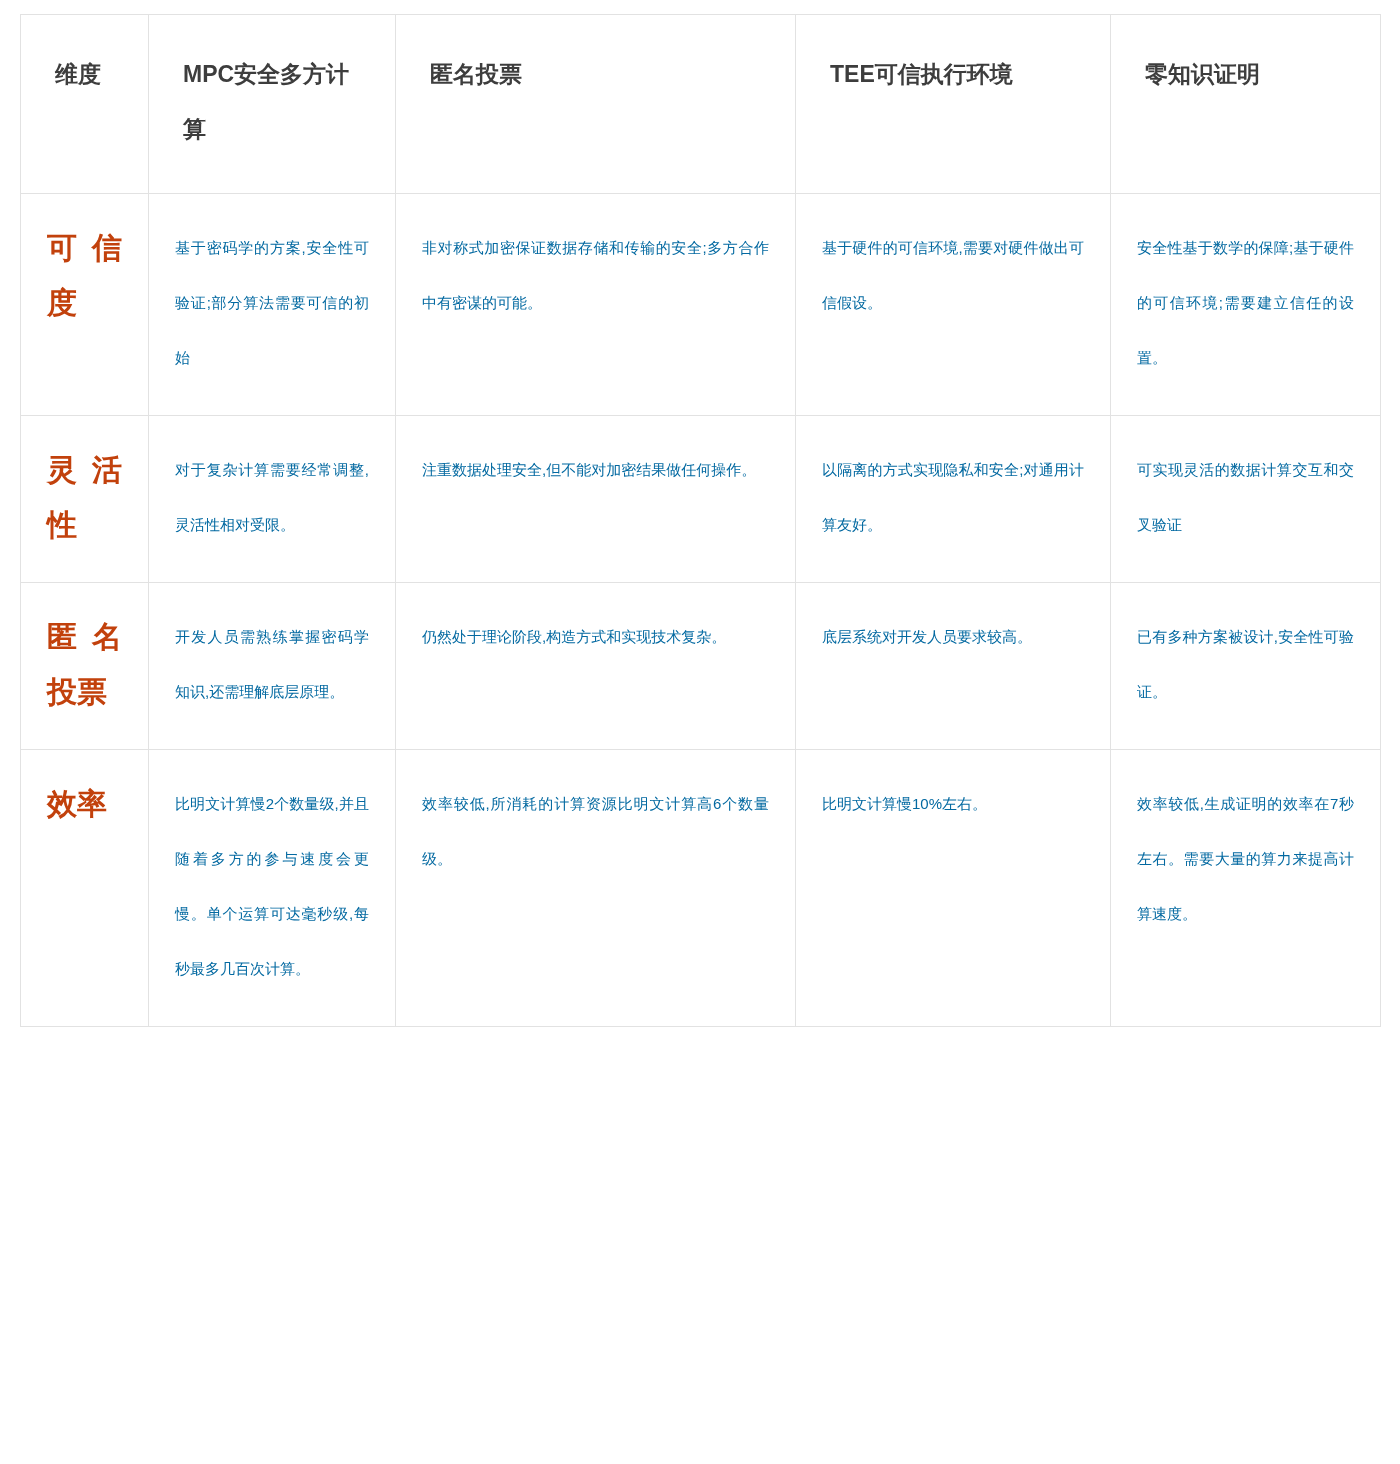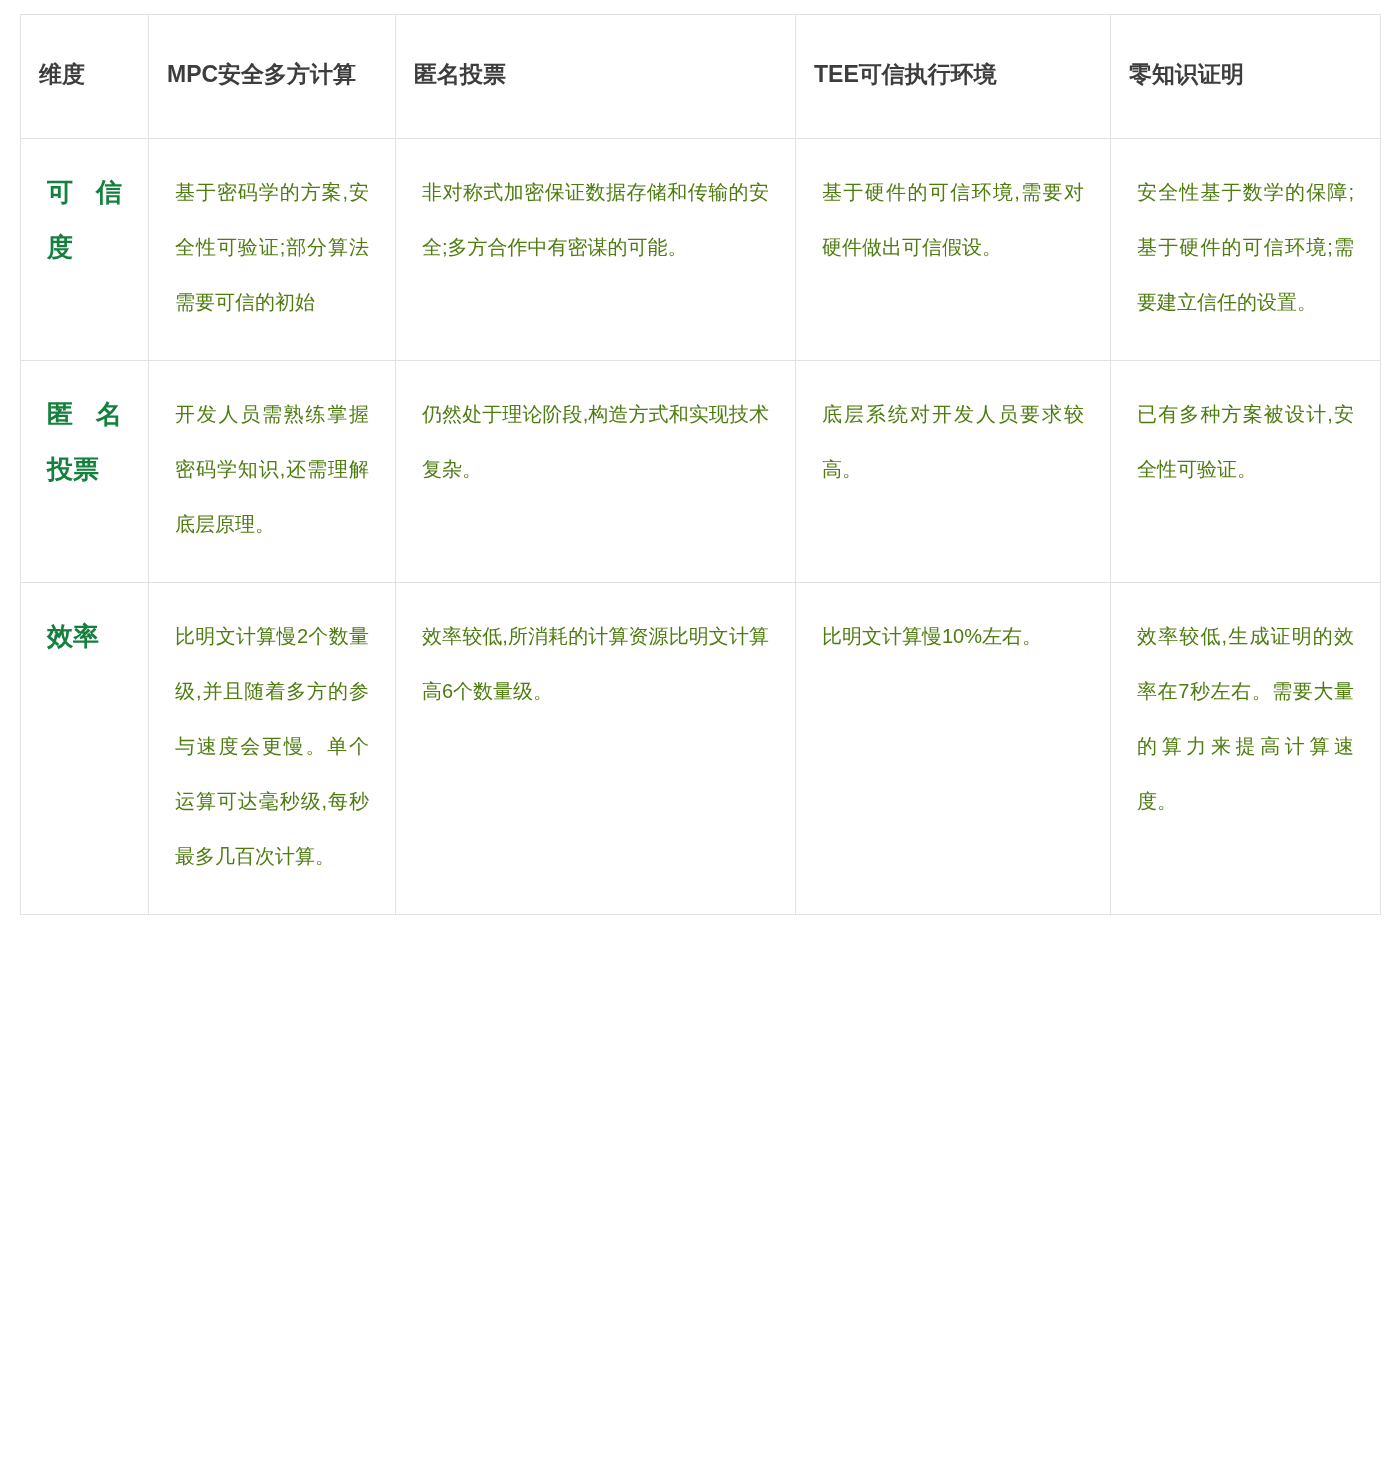--- a/index.html
+++ b/index.html
@@ -25,34 +25,34 @@
     border: 1px solid #e2e2e2;
     vertical-align: top;
     box-sizing: border-box;
     text-align: justify;
     text-justify: inter-ideograph;
   }
   table.compare th {
     font-size: 23px;
     font-weight: bold;
     color: #3d3d3d;
-    padding: 32px 26px 36px 18px;
+    padding: 32px 26px 36px 34px;
     line-height: 55px;
     text-align: left;
   }
   table.compare td {
-    font-size: 20px;
-    color: #4d7c0f;
+    font-size: 15px;
+    color: #0369a1;
     padding: 26px 26px 30px 26px;
     line-height: 55px;
   }
   table.compare td.dim {
     font-weight: bold;
-    color: #15803d;
-    font-size: 26px;
+    color: #c2410c;
+    font-size: 30px;
   }
   .col-dim  { width: 128px; }
   .col-mpc  { width: 247px; }
   .col-fhe  { width: 400px; }
   .col-tee  { width: 315px; }
   .col-zkp  { width: 270px; }
 </style>
 </head>
 <body>
 
@@ -76,20 +76,27 @@
     </thead>
     <tbody>
       <tr>
         <td class="dim">可信度</td>
         <td>基于密码学的方案,安全性可验证;部分算法需要可信的初始</td>
         <td>非对称式加密保证数据存储和传输的安全;多方合作中有密谋的可能。</td>
         <td>基于硬件的可信环境,需要对硬件做出可信假设。</td>
         <td>安全性基于数学的保障;基于硬件的可信环境;需要建立信任的设置。</td>
       </tr>
       <tr>
+        <td class="dim">灵活性</td>
+        <td>对于复杂计算需要经常调整,灵活性相对受限。</td>
+        <td>注重数据处理安全,但不能对加密结果做任何操作。</td>
+        <td>以隔离的方式实现隐私和安全;对通用计算友好。</td>
+        <td>可实现灵活的数据计算交互和交叉验证</td>
+      </tr>
+      <tr>
         <td class="dim">匿名投票</td>
         <td>开发人员需熟练掌握密码学知识,还需理解底层原理。</td>
         <td>仍然处于理论阶段,构造方式和实现技术复杂。</td>
         <td>底层系统对开发人员要求较高。</td>
         <td>已有多种方案被设计,安全性可验证。</td>
       </tr>
       <tr>
         <td class="dim">效率</td>
         <td>比明文计算慢2个数量级,并且随着多方的参与速度会更慢。单个运算可达毫秒级,每秒最多几百次计算。</td>
         <td>效率较低,所消耗的计算资源比明文计算高6个数量级。</td>

